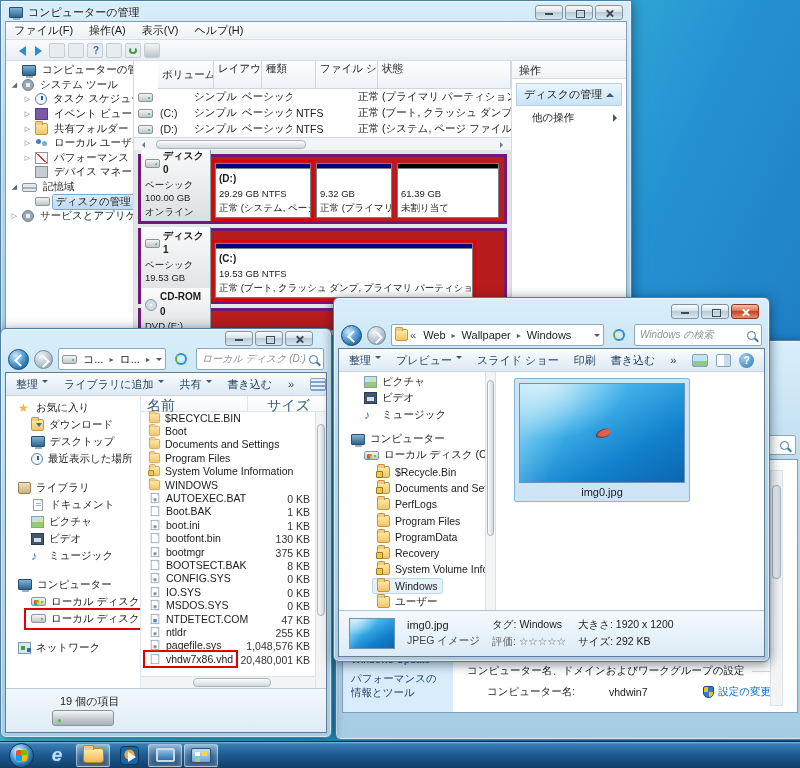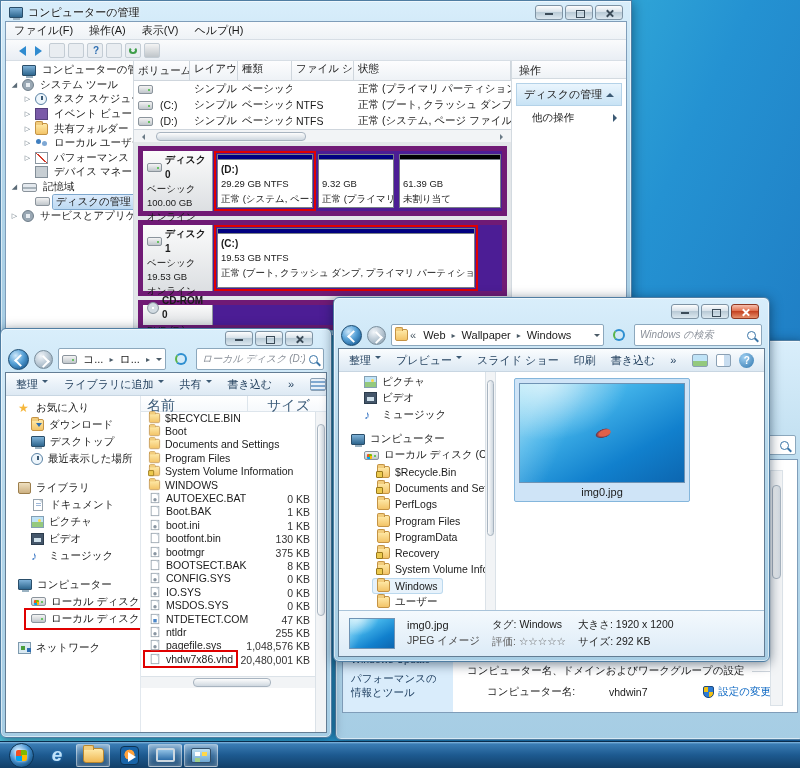--- a/index.html
+++ b/index.html
@@ -76,31 +76,31 @@
   .tbi.refresh::after { content:""; position:absolute; inset:3px; border:2px solid #3f9e4a; border-radius:50%; border-top-color:transparent; }
   .tbi.disk-icon2 { background:linear-gradient(#f4f4f4,#bfc5ca); }
   .cm-body { flex:1; display:flex; overflow:hidden; background:#fff; }
   .cm-tree { width:128px; border-right:1px solid #d3dae0; overflow:hidden; padding-top:2px; }
   .tree-row { height:14.6px; display:flex; align-items:center; gap:3px; white-space:nowrap; font-size:10.5px; }
   .tree-arrow { width:9px; font-size:7px; color:#5a6a76; flex:none; text-align:center; }
   .tree-label { padding:0 3px; border-radius:2px; }
   .sel { background:linear-gradient(#dcebfc,#bcd9f2); box-shadow:0 0 0 1px #7da7cd; border-radius:2px; }
   .sel-soft { background:#e7f2fb; box-shadow:0 0 0 1px #bcd9ee; border-radius:2px; }
   .cm-center { width:378px; display:flex; flex-direction:column; border-right:1px solid #d3dae0; overflow:hidden; }
-  .vol-head { display:flex; height:20px; background:linear-gradient(#fdfdfe,#eef2f6); border-bottom:1px solid #cfd6dd; color:#222; }
+  .vol-head { display:flex; height:28px; background:linear-gradient(#fdfdfe,#eef2f6); border-bottom:1px solid #cfd6dd; color:#222;margin-left:24px; }
   .vol-head span { padding:1px 4px; border-right:1px solid #cfd6dd; font-size:10.5px; white-space:nowrap; overflow:hidden; }
   .vol-row { display:flex; height:16px; align-items:center; }
   .vol-row span { padding:0 4px; font-size:10.5px; white-space:nowrap; overflow:hidden; }
   .c-vol{width:56px; display:flex; align-items:center; gap:3px;} .c-lay{width:48px;} .c-typ{width:54px;} .c-fs{width:62px;} .c-st{flex:1;}
   .hscroll { height:13px; border-top:1px solid #cfd6dd; background:#f2f4f6; position:relative; }
   .hscroll .thumb { position:absolute; top:2px; left:22px; width:150px; height:9px; background:linear-gradient(#fdfdfd,#cfd8e0); border:1px solid #a8b4c0; border-radius:4px; }
   .hscroll::before,.hscroll::after { content:""; position:absolute; top:4px; border:3px solid transparent; }
   .hscroll::before { left:5px; border-right-color:#6a7a86; } .hscroll::after { right:5px; border-left-color:#6a7a86; }
   .disk-pane { flex:1; background:#e3e6e9; padding:4px; overflow:hidden; }
-  .disk-row { display:flex; border:5px solid #701a75; background:#4c1d95; margin-bottom:4px; }
+  .disk-row { display:flex; border:3px solid #701a75; background:#b91c1c; margin-bottom:4px;align-items:flex-end; }
   .d0{height:70px;} .d1{height:76px;} .dcd{height:30px;}
   .disk-info { width:70px; flex:none; padding:2px 4px; background:linear-gradient(#fbfbfb,#dcdfe2); border-right:1px solid #8f979e; font-size:9.5px; line-height:1.45; display:flex; flex-direction:column; }
   .disk-info .dtitle { display:flex; gap:3px; align-items:center; font-weight:bold; font-size:10px; }
   .parts { flex:1; display:flex; gap:5px; padding:3px 4px; overflow:hidden; }
   .part { border:1px solid #787f86; background:#fff; overflow:hidden; flex:none; }
   .part-bar { height:5px; border-bottom:1px solid #787f86; }
   .bar-primary { background:#000080; } .bar-unalloc { background:#000; }
   .part-text { padding:2px 3px; font-size:9.5px; line-height:1.5; white-space:nowrap; }
   .part-text b { font-size:10px; }
   .cm-actions { flex:1; display:flex; flex-direction:column; overflow:hidden; }
@@ -811,20 +811,24 @@
             </div>
           </div>
         <div class="vscroll">
             <span class="thumb"></span>
           </div>
       </div>
     </div>
     <div class="exd-hscroll">
         <span class="thumb"></span>
       </div>
+    <div class="ex-status">
+      <span class="status-text">19 個の項目</span>
+      <span class="big-disk"></span>
+    </div>
   </div>
 </div>
 
 <div class="win" id="exr">
   <div class="titlebar">
     <span class="caps" style="margin-right:2px;">
       <span class="cap cap-min"></span>
       <span class="cap cap-max"></span>
       <span class="cap cap-close cap-close-red"></span>
     </span>

